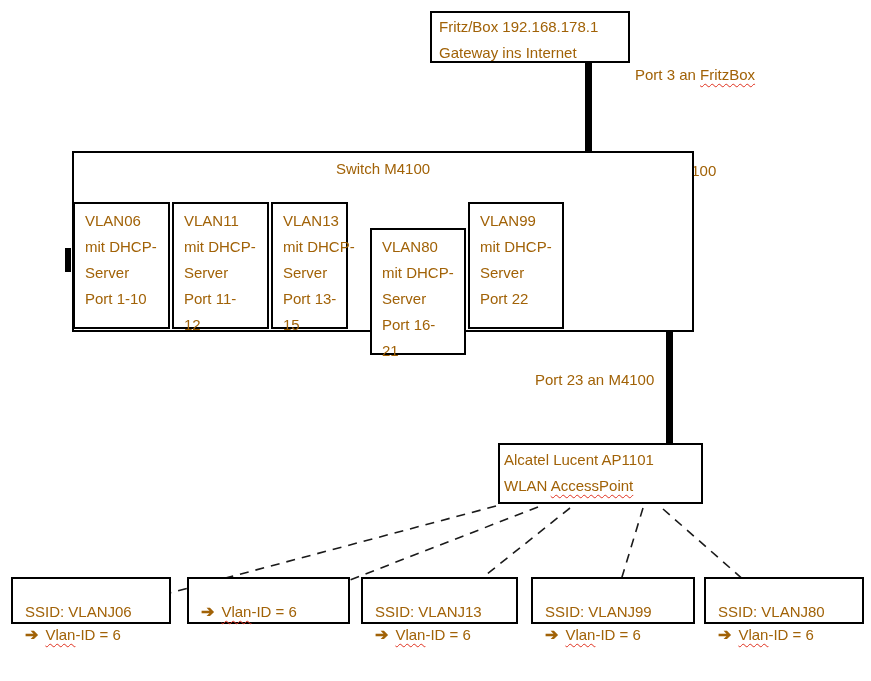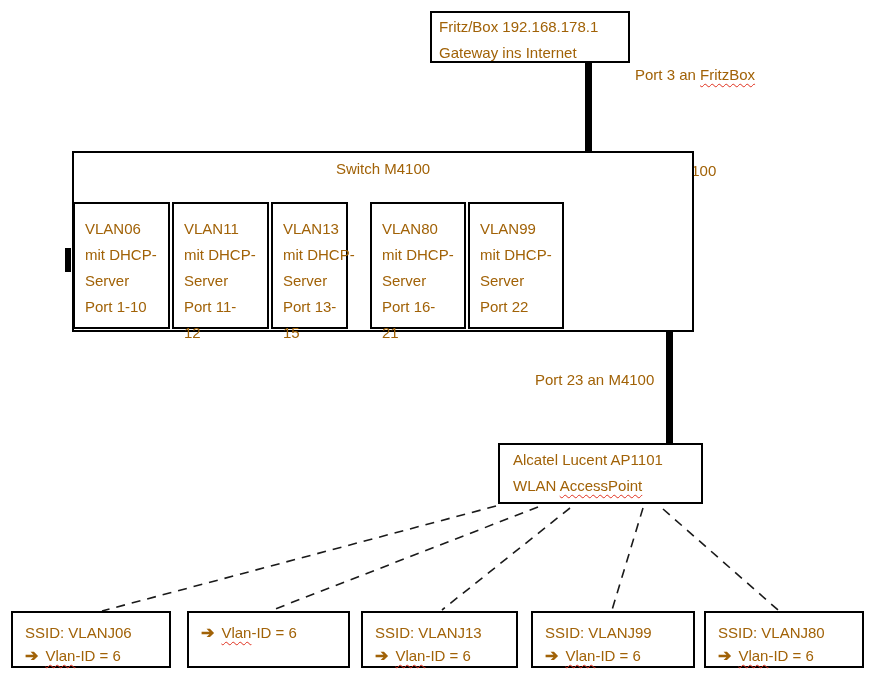--- a/index.html
+++ b/index.html
@@ -22,44 +22,44 @@
     text-decoration-thickness:1px;
     text-underline-offset:3px;
   }
   
   .fritzbox { left:430px; top:11px; width:200px; height:52px; padding:1px 0 0 7px; }
   
   .switchbox { left:72px; top:151px; width:622px; height:181px; }
   .switch-title { position:absolute; left:72px; top:159px; width:622px; text-align:center; line-height:20px; }
   .vlan-cell {
     position:absolute; top:202px; height:127px; border:2px solid #000;
-    box-sizing:border-box; background:#fff; padding:12px 0 0 10px;
+    box-sizing:border-box; background:#fff; padding:4px 0 0 10px;
   }
   .vlan-cell .bline { line-height:26px; }
   .vc1 { left:73px;  width:97px; }
   .vc2 { left:172px; width:97px; }
   .vc3 { left:271px; width:77px; }
-  .vc4 { left:370px; width:96px; }
+  .vc4 { left:370px; width:96px;margin-top:26px; }
   .vc5 { left:468px; width:96px; }
   .stub { left:65px; top:248px; width:6px; height:24px; }
   
   .conn-top { left:585px; top:63px;  width:7px; height:89px; }
   .conn-mid { left:666px; top:331px; width:7px; height:112px; }
   .lbl-port3  { left:597px; top:65px;margin-left:38px; }
   .lbl-port24 { left:597px; top:125px;margin-top:36px; }
   .lbl-port23 { left:535px; top:370px; }
   
-  .apbox { left:498px; top:443px; width:205px; height:61px; padding:2px 0 0 13px; }
+  .apbox { left:498px; top:443px; width:205px; height:61px; padding:2px 0 0 4px; }
   
   .links { position:absolute; left:0; top:0; pointer-events:none; }
   .links line { stroke:#1a1a1a; stroke-width:1.6; stroke-dasharray:9 7; }
   
   .ssid-box {
-    position:absolute; top:611px; height:57px; border:2px solid #000;
-    box-sizing:border-box; background:#fff; padding:8px 0 0 12px;
+    position:absolute; top:577px; height:47px; border:2px solid #000;
+    box-sizing:border-box; background:#fff; padding:21px 0 0 12px;
   }
   .sb1 { left:11px;  width:160px; }
   .sb2 { left:187px; width:163px; }
   .sb3 { left:361px; width:157px; }
   .sb4 { left:531px; width:164px; }
   .sb5 { left:704px; width:160px; }
   .ssid-line { line-height:23px; white-space:nowrap; }
   .arrow { font-size:16px; font-weight:bold; margin-right:7px; letter-spacing:0; }
 </style>
 </head>

